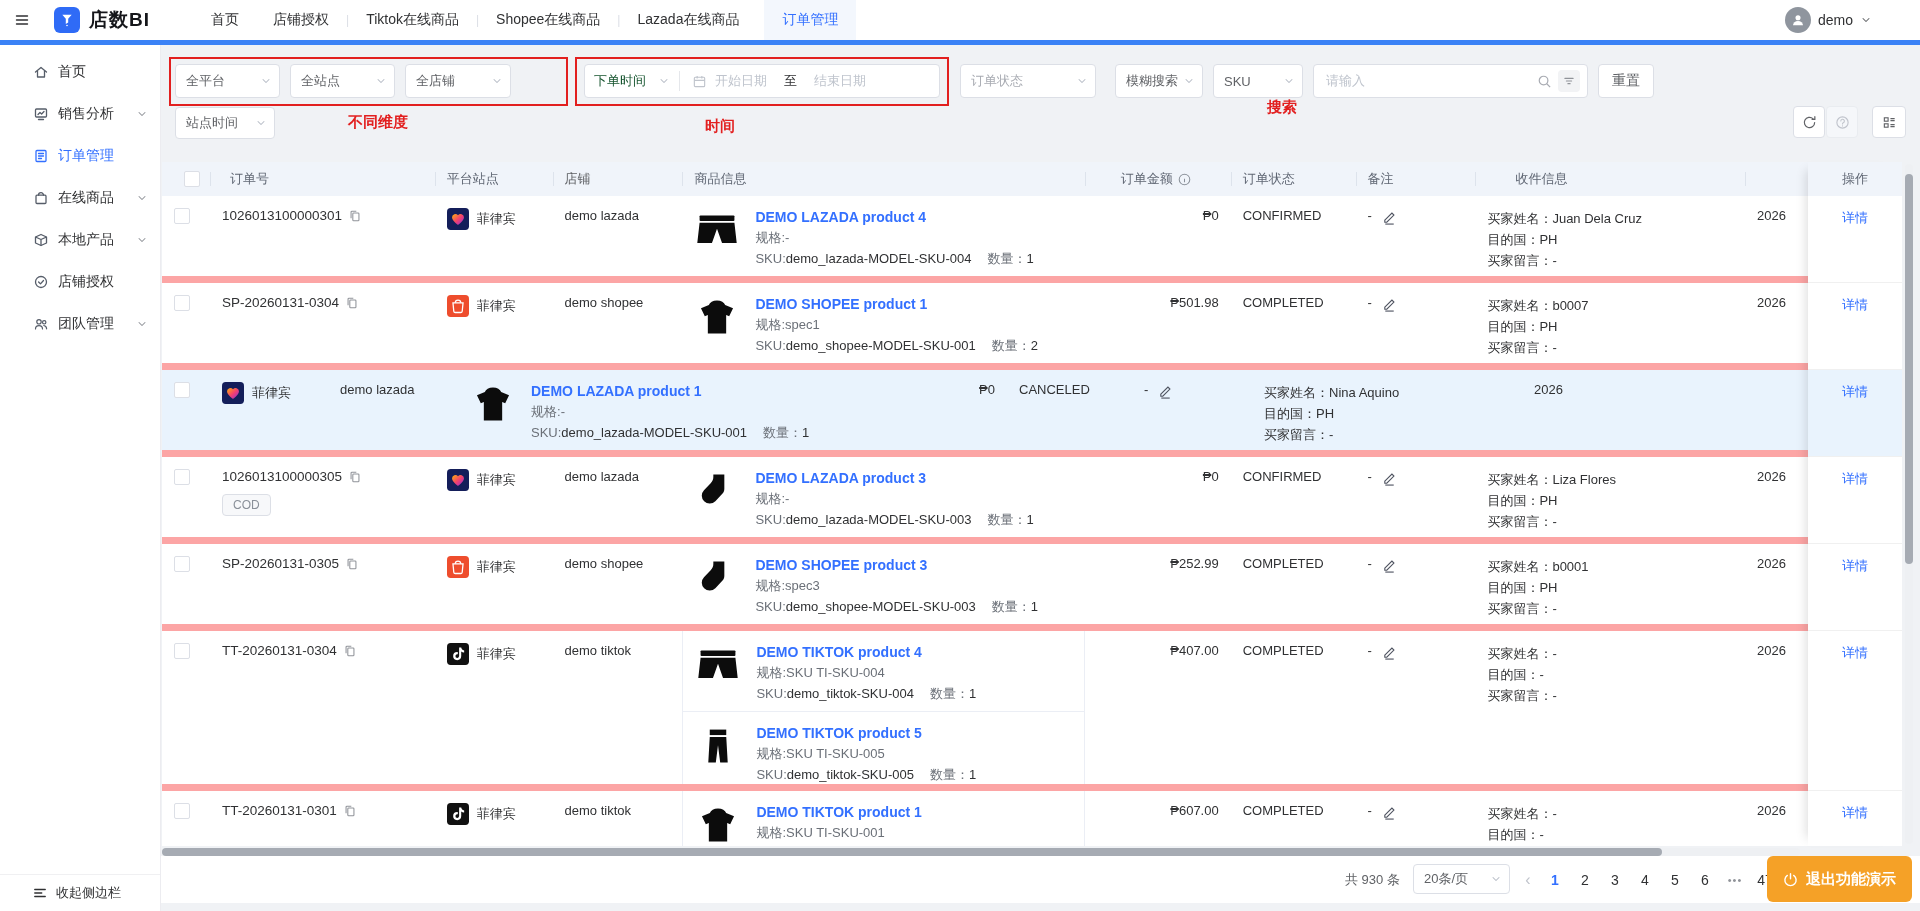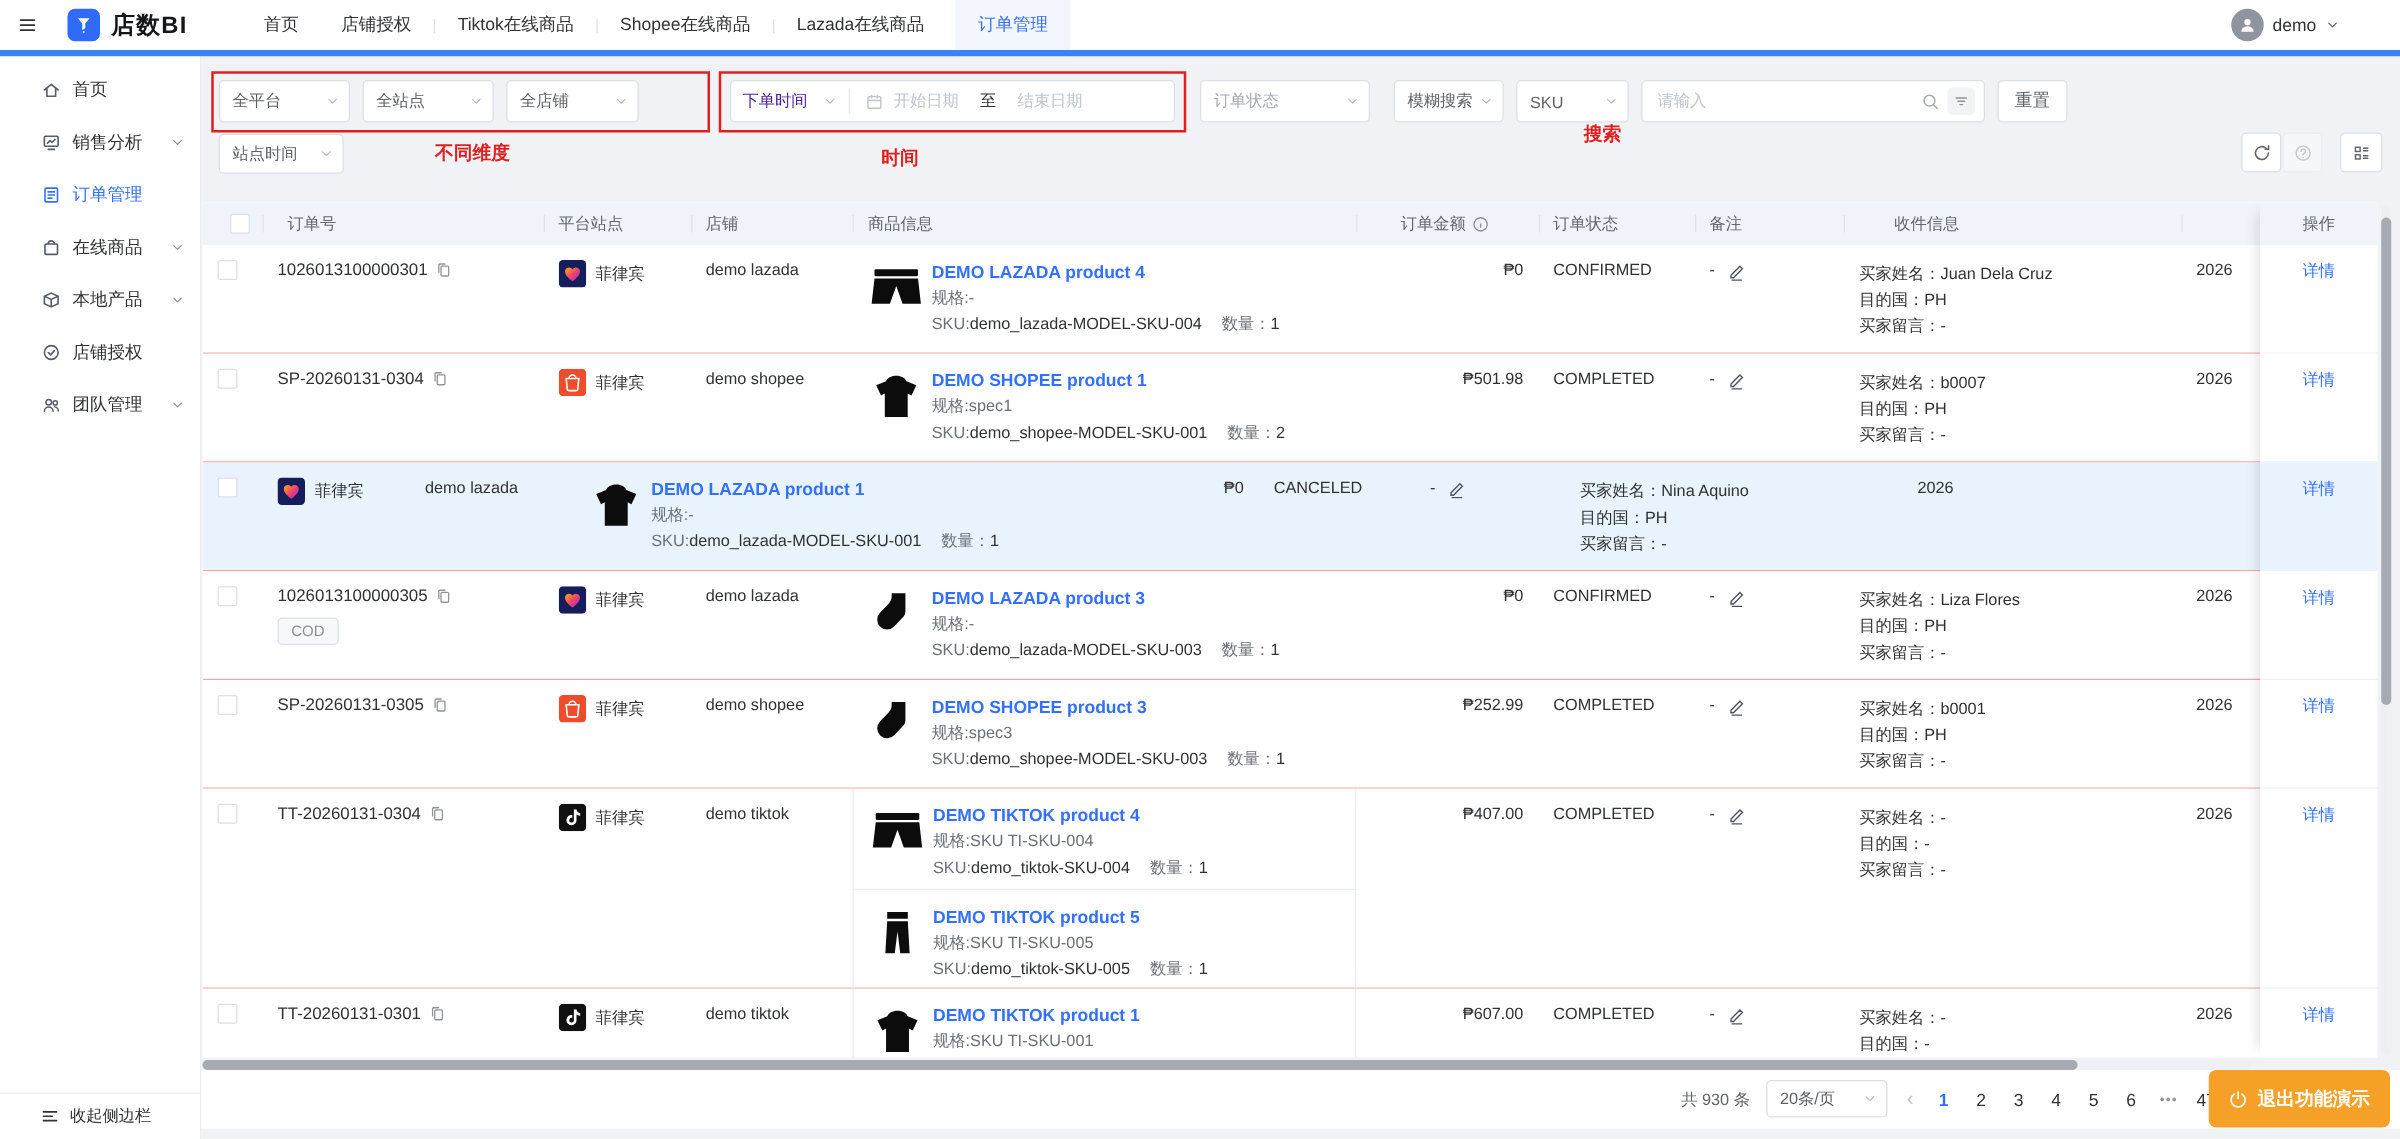--- a/index.html
+++ b/index.html
@@ -49,21 +49,21 @@
   #sel-site{left:130px;top:24px;width:105px}
   #sel-shop{left:245px;top:24px;width:106px}
   #sel-status{left:800px;top:24px;width:136px;color:#a8abb2}
   #sel-fuzzy{left:955px;top:24px;width:88px;padding-right:20px}
   #sel-skufield{left:1053px;top:24px;width:90px;padding-right:20px}
   #sel-sitetime{left:15px;top:67px;width:100px;height:32px}
   .datec{position:absolute;left:424px;top:24px;width:356px;height:34px;background:#fff;
          border:1px solid #dcdfe6;border-radius:4px;display:flex;align-items:center;
          box-sizing:border-box;font-size:13px;cursor:pointer}
   .seg1{width:94px;box-sizing:border-box;display:flex;align-items:center;
-        justify-content:space-between;padding:0 9px;color:#4c1d95;height:100%}
+        justify-content:space-between;padding:0 9px;color:#14532d;height:100%}
   .vdiv{width:1px;height:20px;background:#e5e7eb}
   .cal{color:#c0c4cc;margin:0 8px 0 12px;display:flex}
   .ph{color:#bfc4cd}
   .zhi{color:#303133;margin:0 17px}
   .kw{position:absolute;left:1153px;top:24px;width:275px;height:34px;background:#fff;
       border:1px solid #dcdfe6;border-radius:4px;box-sizing:border-box;display:flex;
       align-items:center;padding:0 7px 0 10px;gap:6px}
   .kw input{border:0;outline:0;flex:1;font-size:13px;color:#303133;min-width:0;
             font-family:Liberation Mono, monospace;background:transparent}
   .kw input::placeholder{color:#bfc4cd}
@@ -98,36 +98,36 @@
   .c-order{width:225px;padding-left:20px}
   .c-platform{width:118px}
   .c-shop{width:130px;color:#606266}
   .c-product{width:403px}
   .c-amount{width:146px;text-align:right;padding-right:40px}
   .c-status{width:125px}
   .c-note{width:120px}
   .c-receiver{width:270px;padding-left:40px}
   .c-time{width:63px;overflow:hidden;white-space:nowrap}
   .tbody{overflow:hidden;height:650px}
-  .tr{display:flex;height:87px;border-bottom:1px solid #fca5a5;box-sizing:border-box;background:#fff}
+  .tr{display:flex;height:87px;border-bottom:7px solid #fca5a5;box-sizing:border-box;background:#fff}
   .tr.multi{height:160px}
   .tr.hl{background:#e9f3fd}
   .td{box-sizing:border-box;font-size:13px;color:#303133;padding:12px 12px 0}
   .cb{width:14px;height:14px;border:1px solid #dcdfe6;border-radius:2px;background:#fff;
       display:inline-block;cursor:pointer}
   .order-line{display:flex;align-items:center;gap:6px;white-space:nowrap}
   .order-no{font-size:13.5px}
   .copy{color:#909399;display:flex;cursor:pointer}
   .cod{display:inline-block;margin-top:10px;padding:3px 10px;border:1px solid #dcdfe6;
        border-radius:4px;background:#f7f8fa;color:#8a9099;font-size:12px}
   .td.c-platform{display:flex;gap:8px;align-items:flex-start}
   .pficon{display:flex}
   .psite{line-height:22px}
   .td.c-product{padding:0}
-  .product{display:flex;gap:5px;padding:12px;box-sizing:border-box}
+  .product{display:flex;gap:15px;padding:12px;box-sizing:border-box}
   .tr.boxed .td.c-product{border-left:1px solid #ebeef5;border-right:1px solid #ebeef5}
   .tr.boxed .product{height:80px}
   .tr.boxed .product + .product{border-top:1px solid #ebeef5}
   .pimg{width:46px;height:46px;display:flex;align-items:center;justify-content:center}
   .pinfo{flex:1;min-width:0}
   .ptitle{display:block;color:#3370ff;font-weight:bold;font-size:14px;line-height:19px;
           text-decoration:none;cursor:pointer;white-space:nowrap}
   .pline{font-size:13px;color:#6b7078;line-height:21px;white-space:nowrap}
   .plab{color:#6b7078}
   .plab.qty{margin-left:16px}

